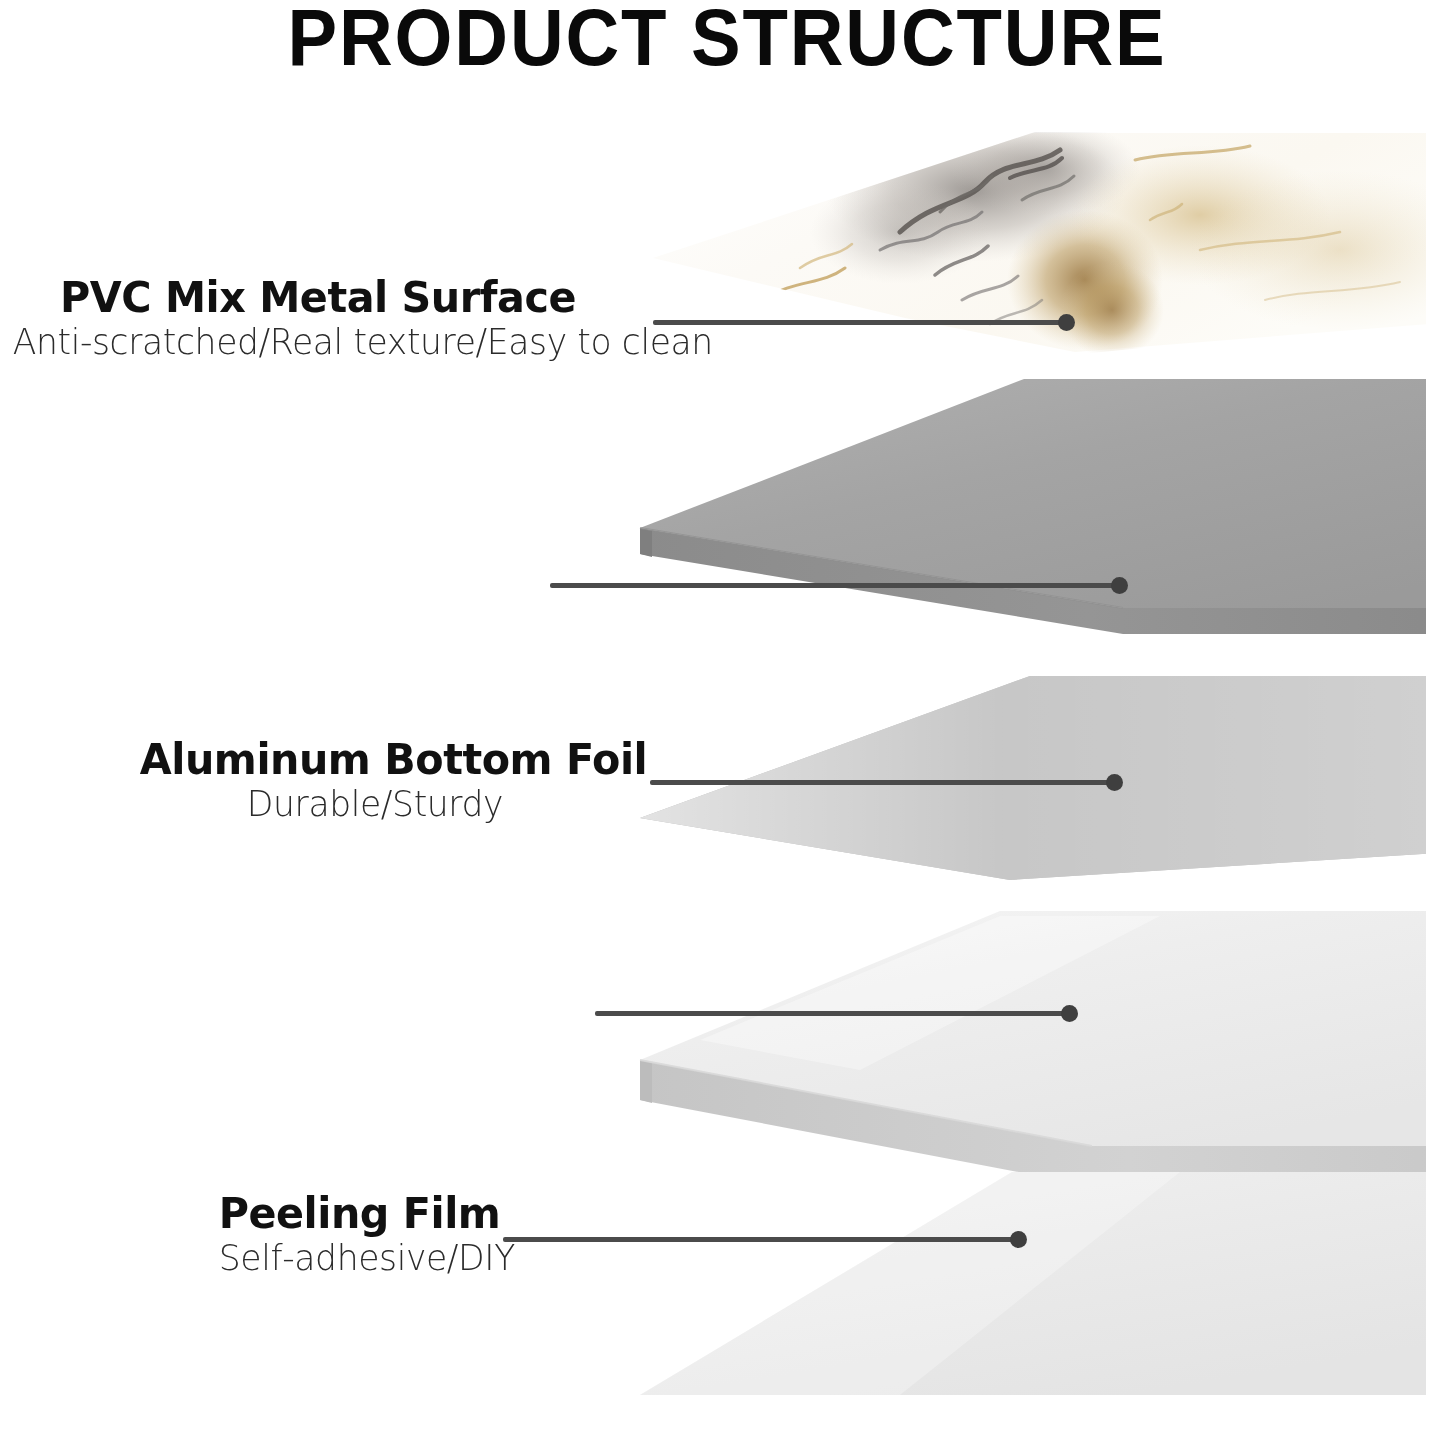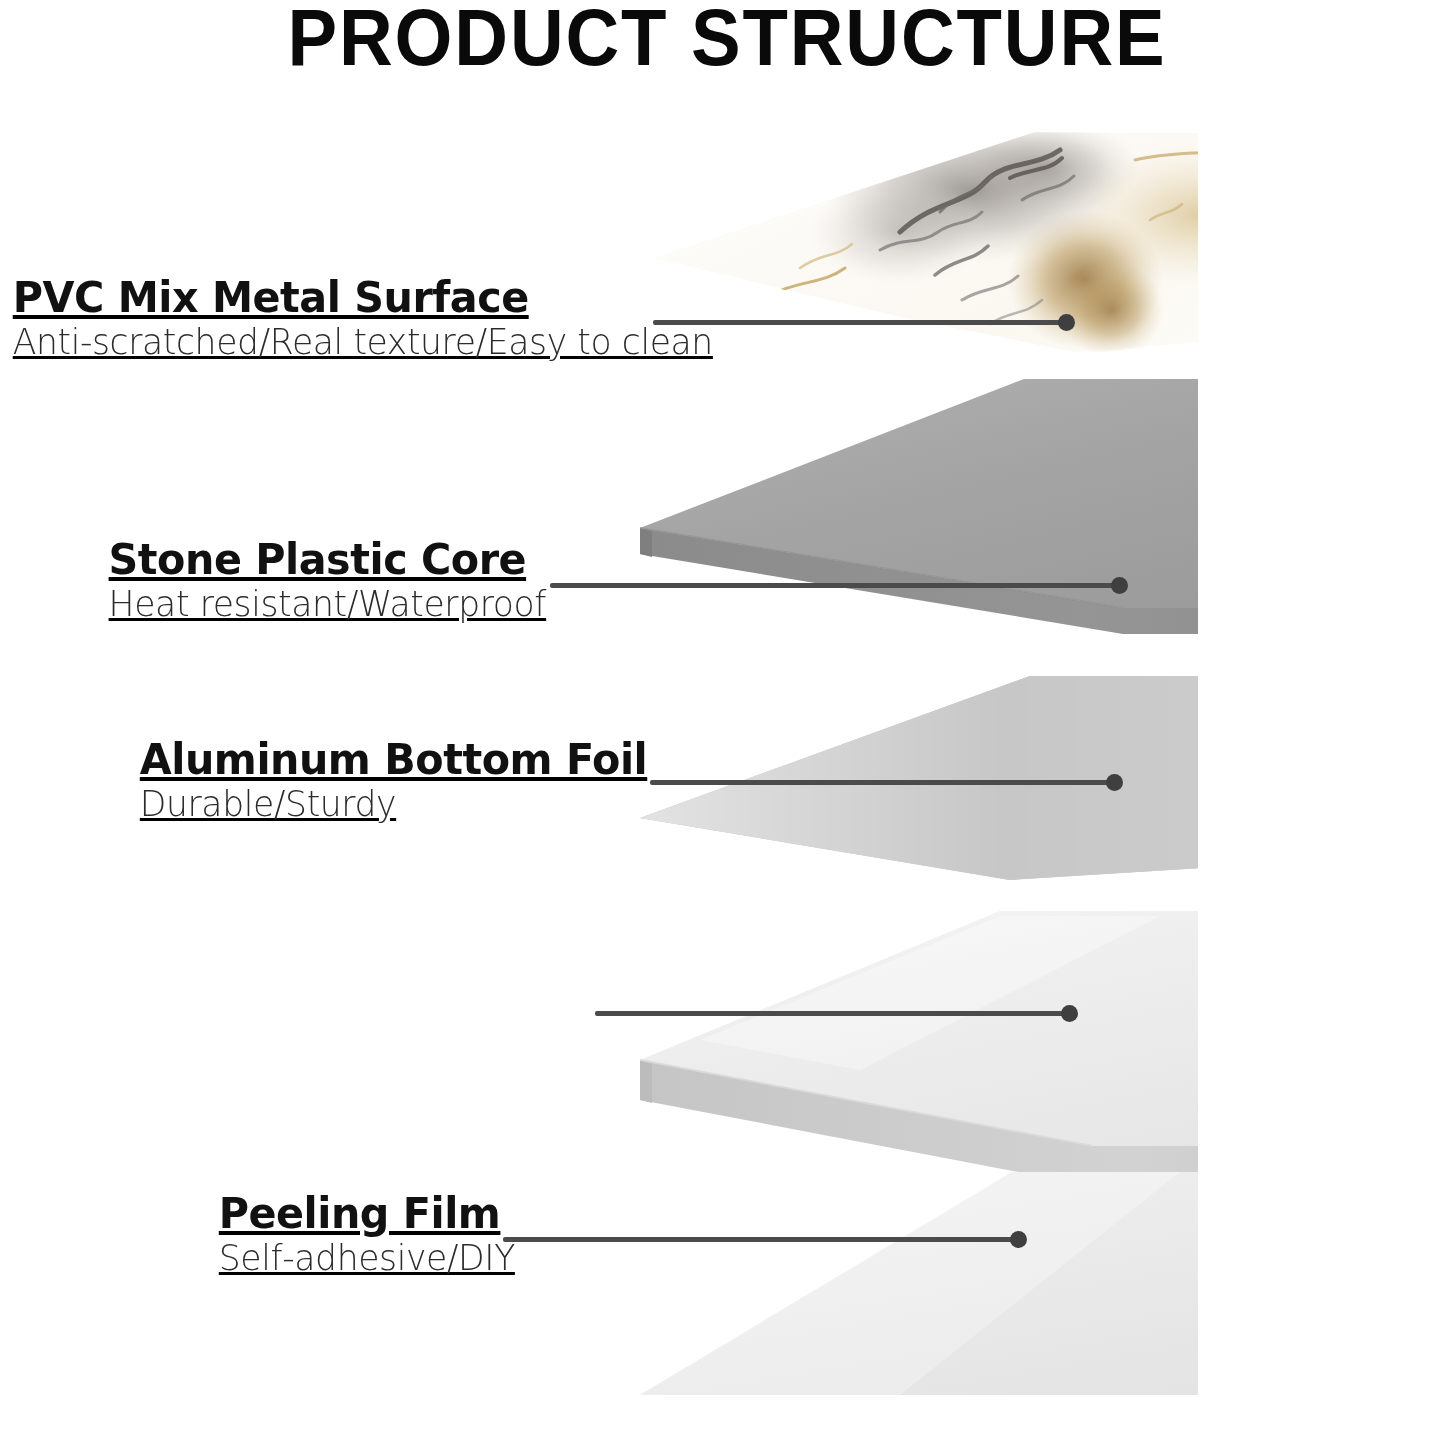--- a/index.html
+++ b/index.html
@@ -5,21 +5,21 @@
   html, body {
     margin: 0;
     padding: 0;
     background: #ffffff;
   }
   body {
     font-family: "DejaVu Sans", sans-serif;
   }
   #stage {
     position: relative;
-    width: 1198px;
+    width: 1426px;
     height: 1431px;
     background: #ffffff;
     overflow: hidden;
   }
 
   
   #title {
     position: absolute;
     left: 0;
     top: -2px;
@@ -79,21 +79,21 @@
     font-family: "DejaVu Sans", sans-serif;
     font-weight: 300;
     font-size: 36px;
     color: #2b2b2b;
     line-height: 1.05;
     letter-spacing: -0.4px;
     margin-top: 3px;
     transform: scaleX(0.96);
     transform-origin: left center;
   }
-  .callout.align-center { text-align: left; text-decoration: underline; }
+  .callout.align-center { text-align: center; }
   .callout.align-center .l-title,
   .callout.align-center .l-sub { transform-origin: center center; }
 </style>
 </head>
 <body>
 
 <div id="stage">
 
   <div id="title">PRODUCT STRUCTURE</div>
 
@@ -251,24 +251,20 @@
   <div class="leader-dot" style="left:1061px; top:1005px;"></div>
 
   <div class="leader" style="left:503px; top:1237px; width:516px;"></div>
   <div class="leader-dot" style="left:1010px; top:1231px;"></div>
 
   <div class="callout align-center" style="left:0px; top:276px; width:636px;">
     <div class="l-title">PVC Mix Metal Surface</div>
     <div class="l-sub">Anti-scratched/Real texture/Easy to clean</div>
   </div>
 
-  <div class="callout align-center" style="left:100px; top:538px; width:430px;">
-    <div class="l-title">Stone Plastic Core</div>
-    <div class="l-sub">Heat resistant/Waterproof</div>
-  </div>
 
   <div class="callout align-center" style="left:130px; top:738px; width:490px;">
     <div class="l-title">Aluminum Bottom Foil</div>
     <div class="l-sub">Durable/Sturdy</div>
   </div>
 
 
   <div class="callout align-center" style="left:190px; top:1192px; width:290px;margin-left:23px;">
     <div class="l-title">Peeling Film</div>
     <div class="l-sub">Self-adhesive/DIY</div>

